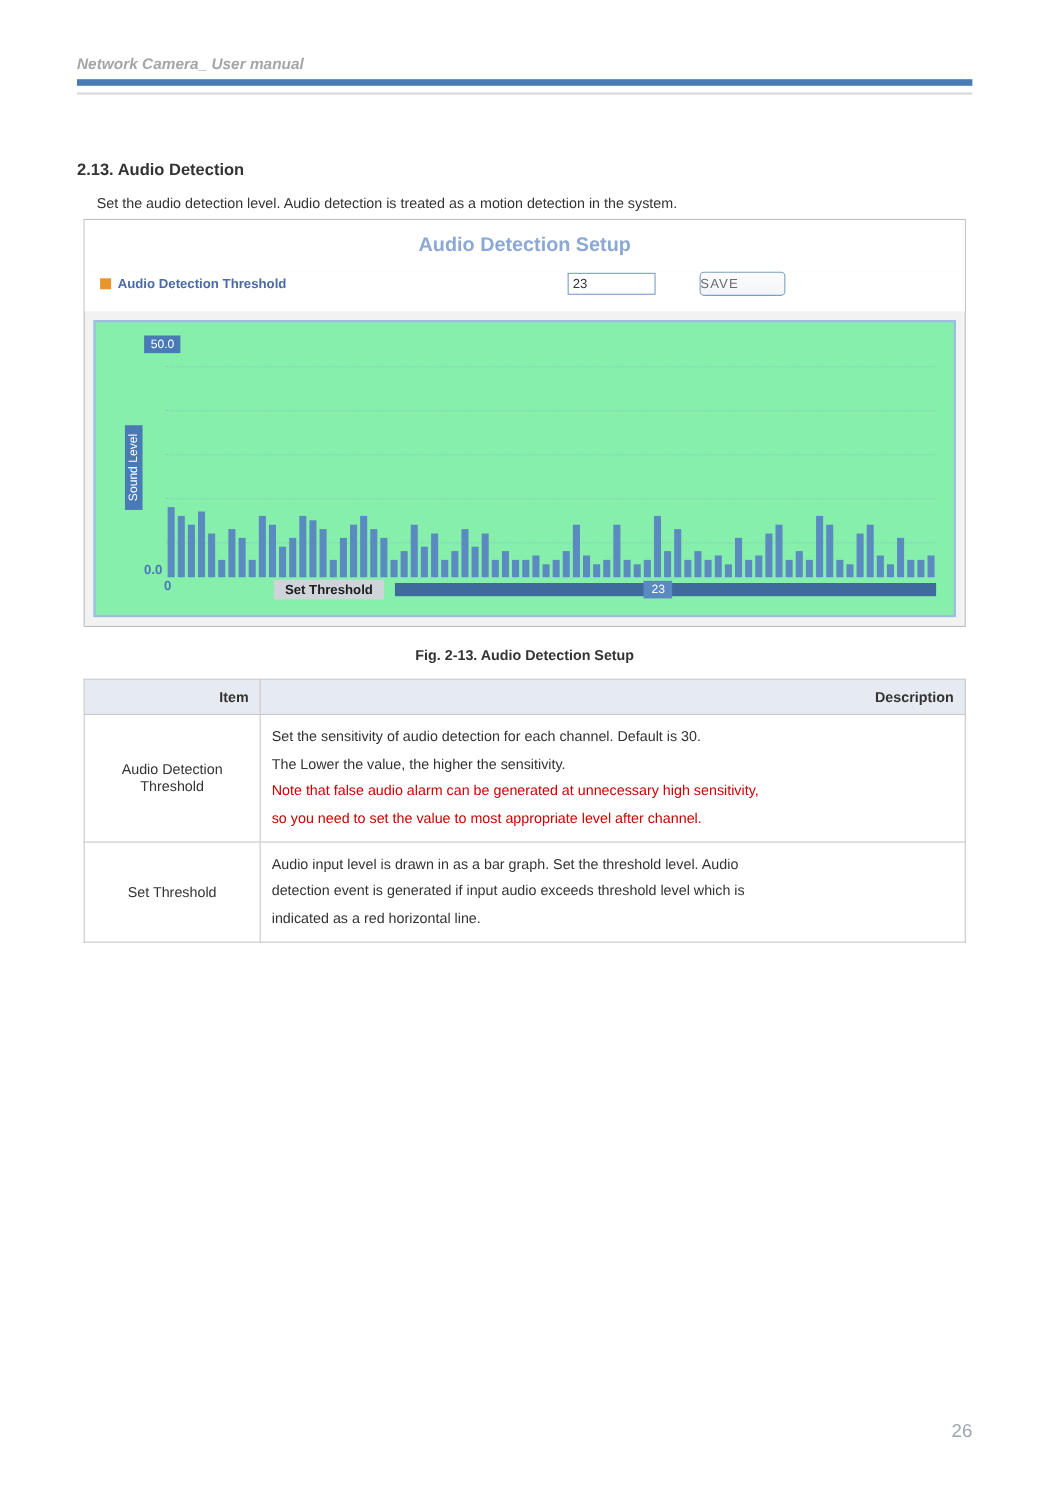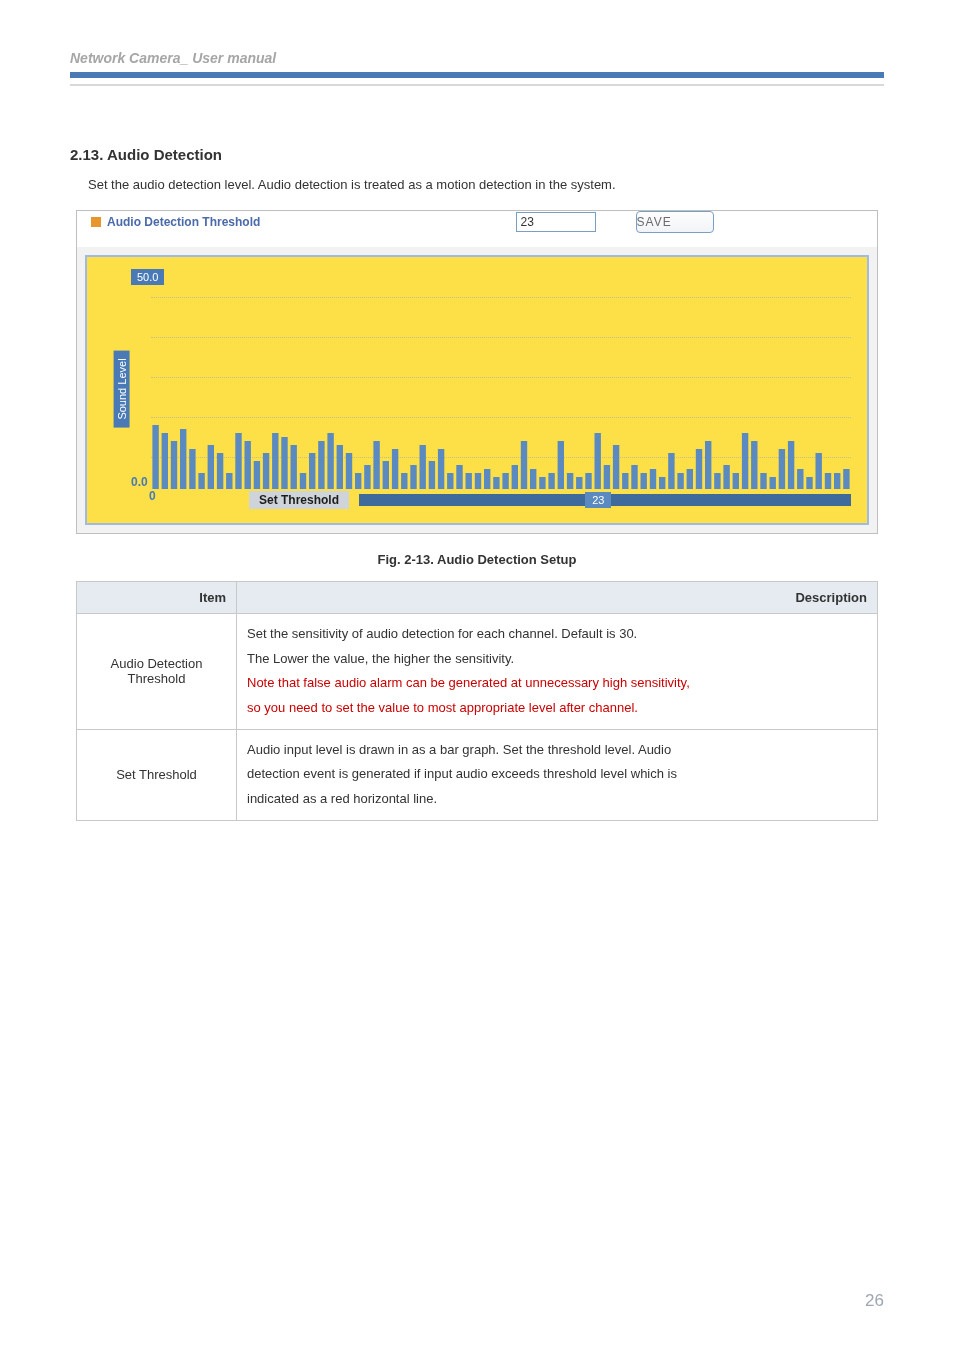--- a/index.html
+++ b/index.html
@@ -31,21 +31,21 @@
   }
   .section-heading {
     font-weight: bold;
     font-size: 15px;
     margin-bottom: 14px;
     color: #333;
   }
   .intro {
     font-size: 13px;
     margin-left: 18px;
-    margin-bottom: 18px;
+    margin-bottom: 7px;
     color: #333;
   }
   .panel-wrap {
     border: 1px solid #bfbfbf;
     background: #f2f2f2;
     padding: 0;
     margin: 0 6px;
   }
   .panel-title {
     text-align: center;
@@ -93,21 +93,21 @@
     border: 1px solid #7a9fc5;
     border-radius: 4px;
     background: linear-gradient(#fdfdfd, #f2f4f7);
     color: #6b6b6b;
     font-size: 12px;
     line-height: 20px;
     letter-spacing: 1px;
     cursor: pointer;
   }
   .chart-area {
-    background: #fde047;
+    background: #86efac;
     padding: 10px 12px 12px 12px;
     border: 2px solid #9fbbe3;
     margin: 8px;
     position: relative;
     height: 270px;
   }
   .chart-inner {
     position: relative;
     width: 100%;
     height: 100%;
@@ -241,20 +241,21 @@
 <body>
 
 <div class="header-title">Network Camera_ User manual</div>
 <div class="header-rule"></div>
 <div class="header-thin"></div>
 
 <div class="section-heading">2.13. Audio Detection</div>
 <div class="intro">Set the audio detection level. Audio detection is treated as a motion detection in the system.</div>
 
 <div class="panel-wrap">
+  <div class="panel-title">Audio Detection Setup</div>
   <div class="panel-row">
     <div class="panel-row-label">
       <span class="bullet-icon"></span>
       <span>Audio Detection Threshold</span>
     </div>
     <input class="threshold-input" value="23" style="">
     <span class="save-btn">SAVE</span>
   </div>
 
   <div class="chart-area">

